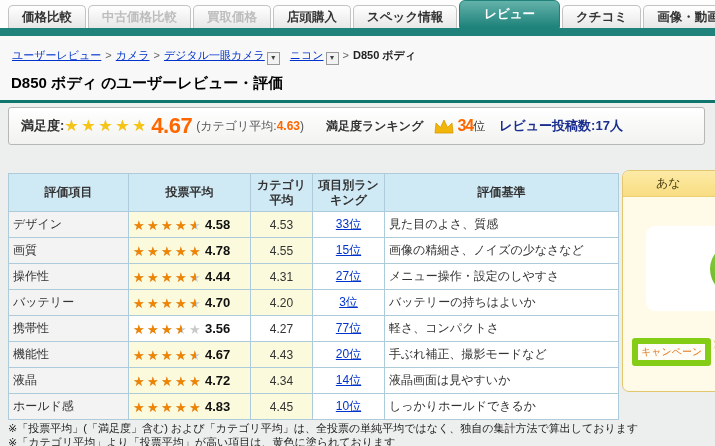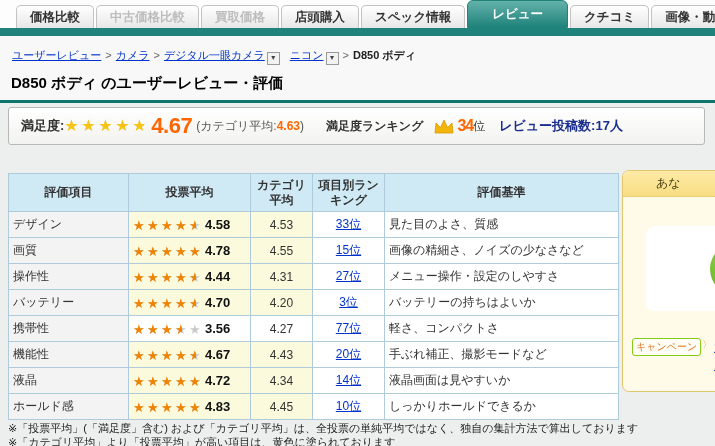--- a/index.html
+++ b/index.html
@@ -1,20 +1,20 @@
 <!DOCTYPE html>
 <html><head>
 <meta charset="utf-8">
 <style>
   html,body{margin:0;padding:0;}
   body{font-family:"Liberation Sans","DejaVu Sans",sans-serif;}
   #screen{position:relative;width:715px;height:446px;overflow:hidden;background:#edefee;}
 
   
-  .tabbar{position:absolute;top:0;left:0;width:715px;height:28px;background:#fdfdfd;display:flex;align-items:flex-end;padding-left:16px;box-sizing:border-box;}
+  .tabbar{position:absolute;top:0;left:0;width:715px;height:28px;background:#fdfdfd;display:flex;align-items:flex-end;padding-left:8px;box-sizing:border-box;}
   .tab{height:22px;line-height:22px;padding:0 13px;font-size:12.5px;font-weight:bold;color:#333;
        background:linear-gradient(#ffffff,#e7e7e7);border:1px solid #c3c3c3;border-bottom:none;
        border-radius:5px 5px 0 0;margin-right:2px;white-space:nowrap;cursor:pointer;}
   .tab.disabled{color:#bdbdbd;}
   .tab.active{height:26px;line-height:26px;color:#fff;background:linear-gradient(#64b2aa,#1f837b);
        border:1px solid #1f837b;border-radius:6px 6px 0 0;padding:0 24px;}
   .tealbar{position:absolute;top:28px;left:0;width:715px;height:8px;background:#1f837b;}
 
   
   .head-area{position:absolute;top:36px;left:0;width:715px;height:67px;background:#f7f8f7;border-bottom:3px solid #0f766e;box-sizing:border-box;}
@@ -65,21 +65,21 @@
 
   
   .promo{position:absolute;top:170px;left:622px;width:160px;height:222px;background:#fffbe8;
      border:1px solid #e3c76f;border-radius:7px;box-sizing:border-box;overflow:hidden;}
   .promo-head{height:25px;background:linear-gradient(#fdeaa6,#f8dd82);border-bottom:1px solid #eccf74;
      font-size:12px;color:#44390f;line-height:25px;padding-left:33px;border-radius:6px 6px 0 0;}
   .promo-illust{position:absolute;top:55px;left:23px;width:130px;height:85px;background:#fff;border-radius:9px;}
   .green-ball{position:absolute;top:17px;left:64px;width:52px;height:52px;border-radius:50%;
      background:radial-gradient(circle at 35% 30%,#8ccf44,#5cab1d);}
   .promo-campaign{position:absolute;top:167px;left:9px;display:flex;align-items:flex-start;white-space:nowrap;}
-  .campaign-badge{font-size:10px;color:#e07820;border:1px solid #84cc16;border-radius:3px;background:#fffdf6;
+  .campaign-badge{font-size:10px;color:#e07820;border:6px solid #84cc16;border-radius:3px;background:#fffdf6;
      padding:1px 3px;margin-right:1px;}
   .campaign-pointer{color:#e5a05c;font-size:10px;margin-right:2px;}
   .promo-link{font-size:12px;color:#0033cc;text-decoration:underline;line-height:1.5;cursor:pointer;}
 </style>
 </head>
 <body>
 
 <div id="screen">
 
   <div class="tabbar">

